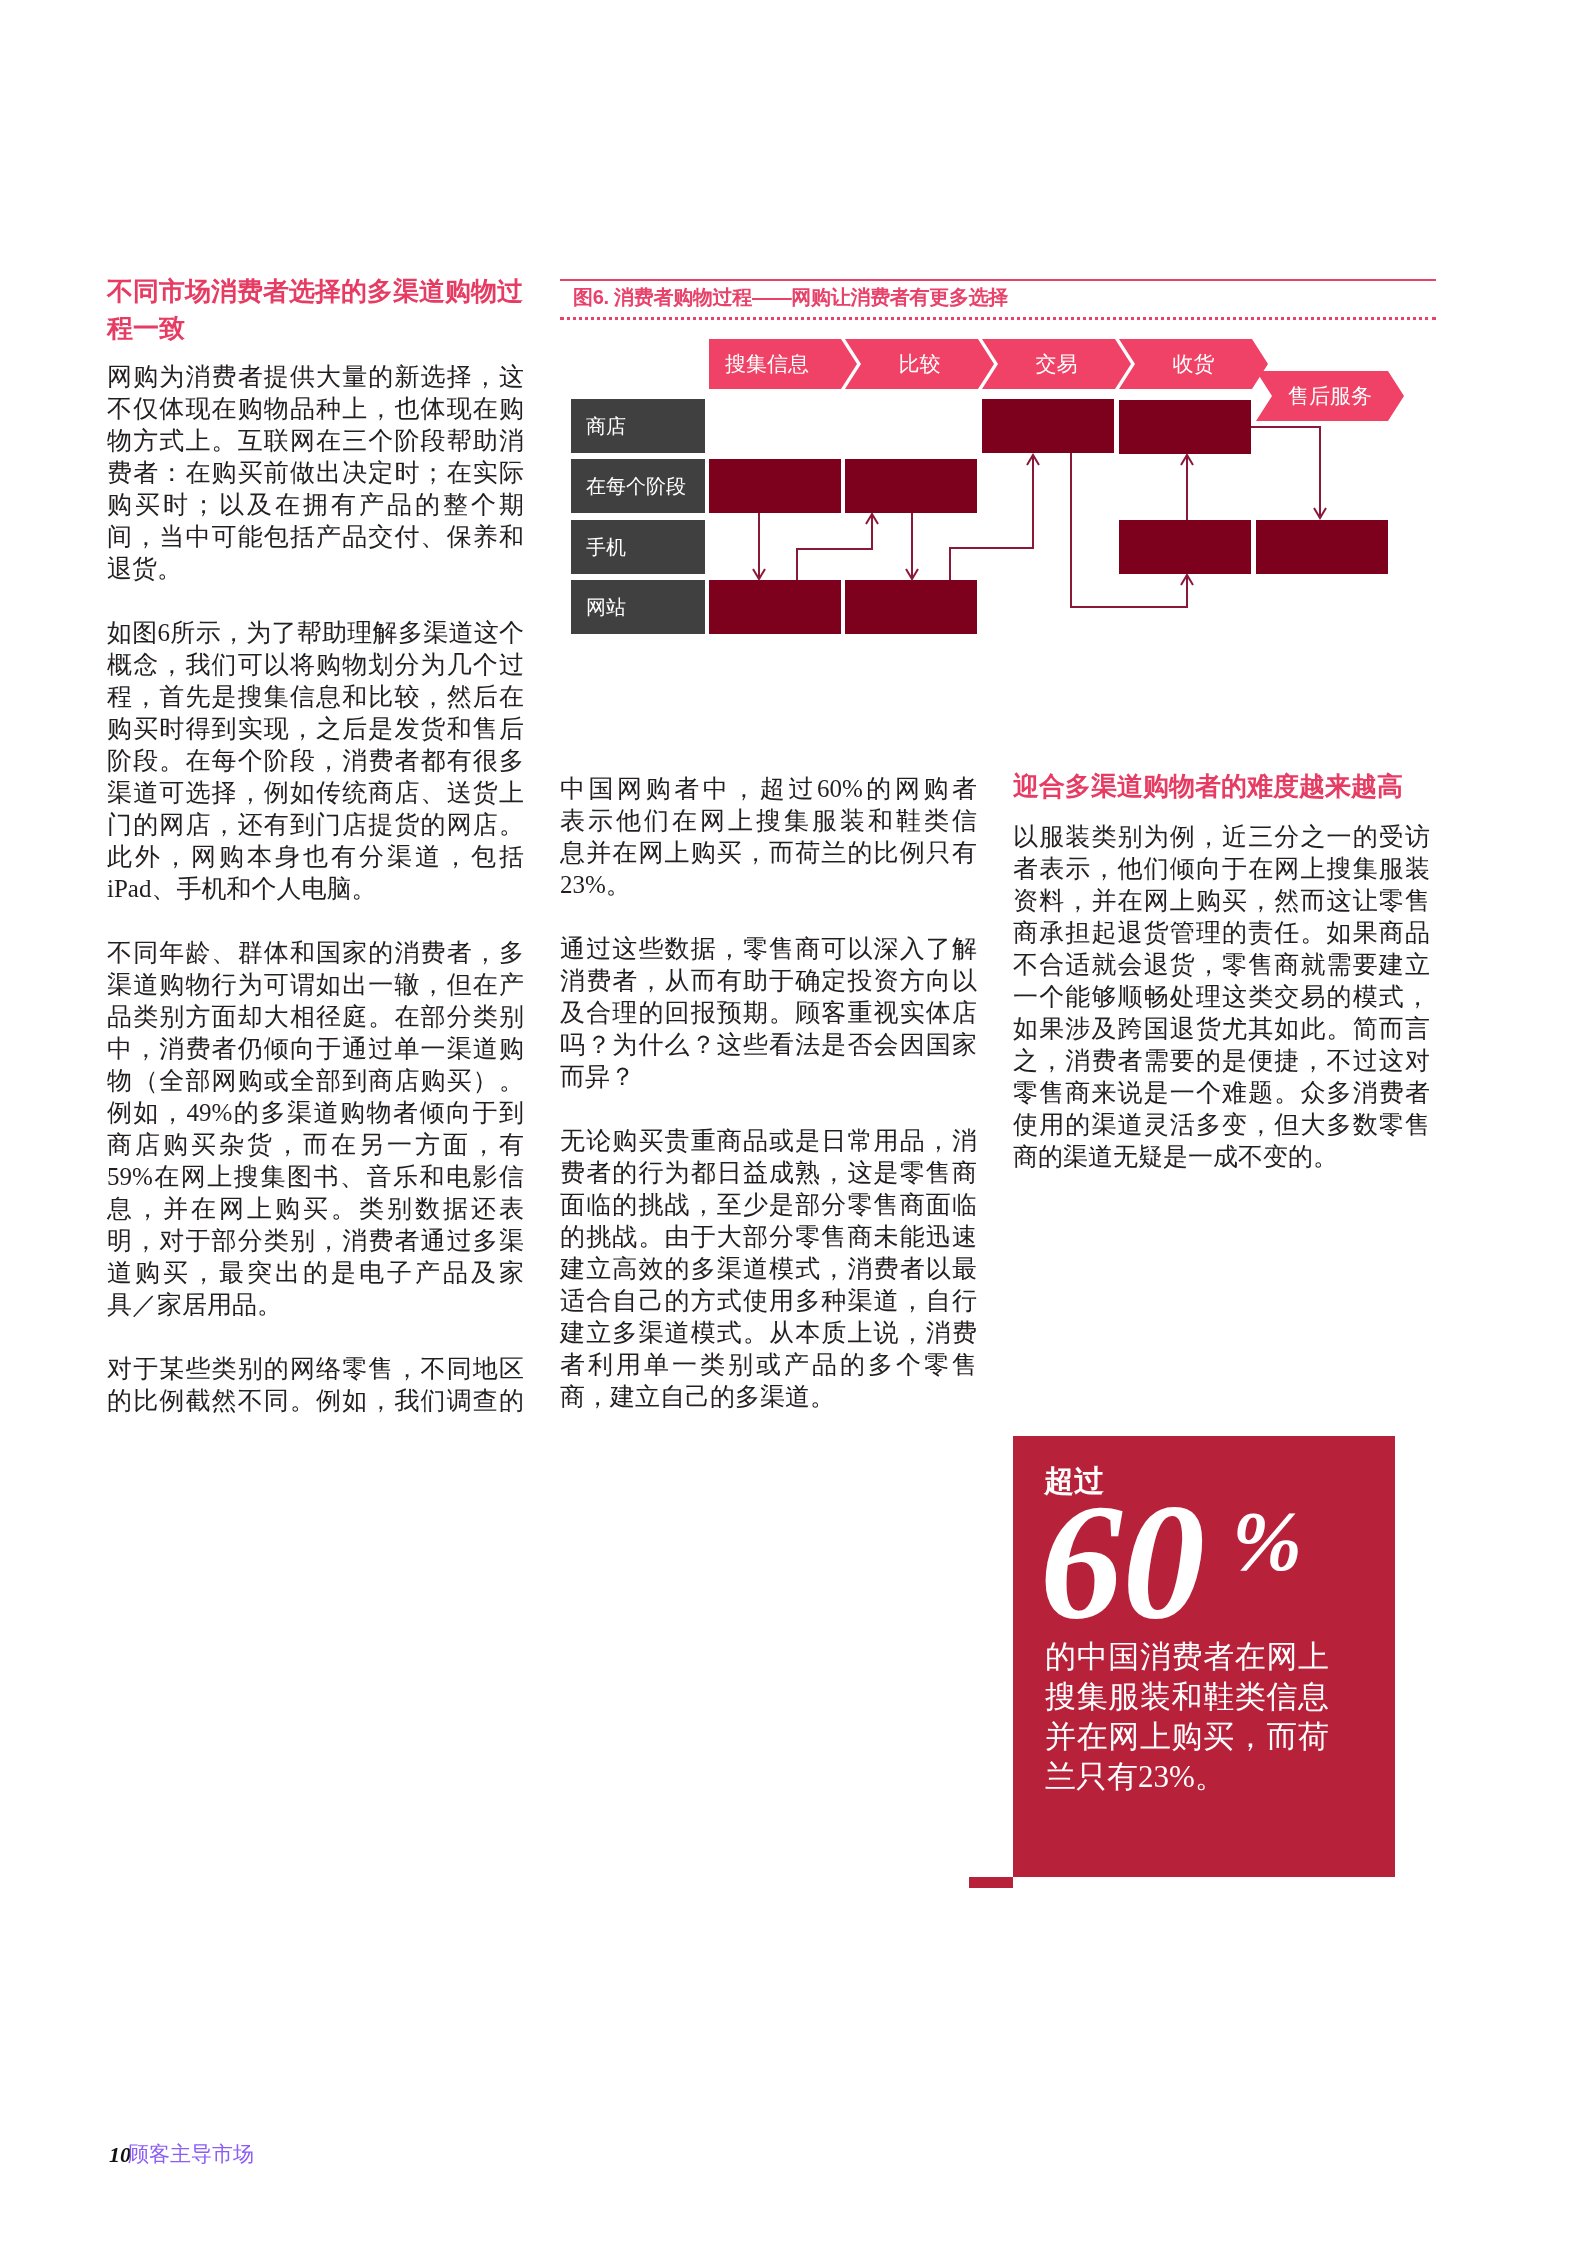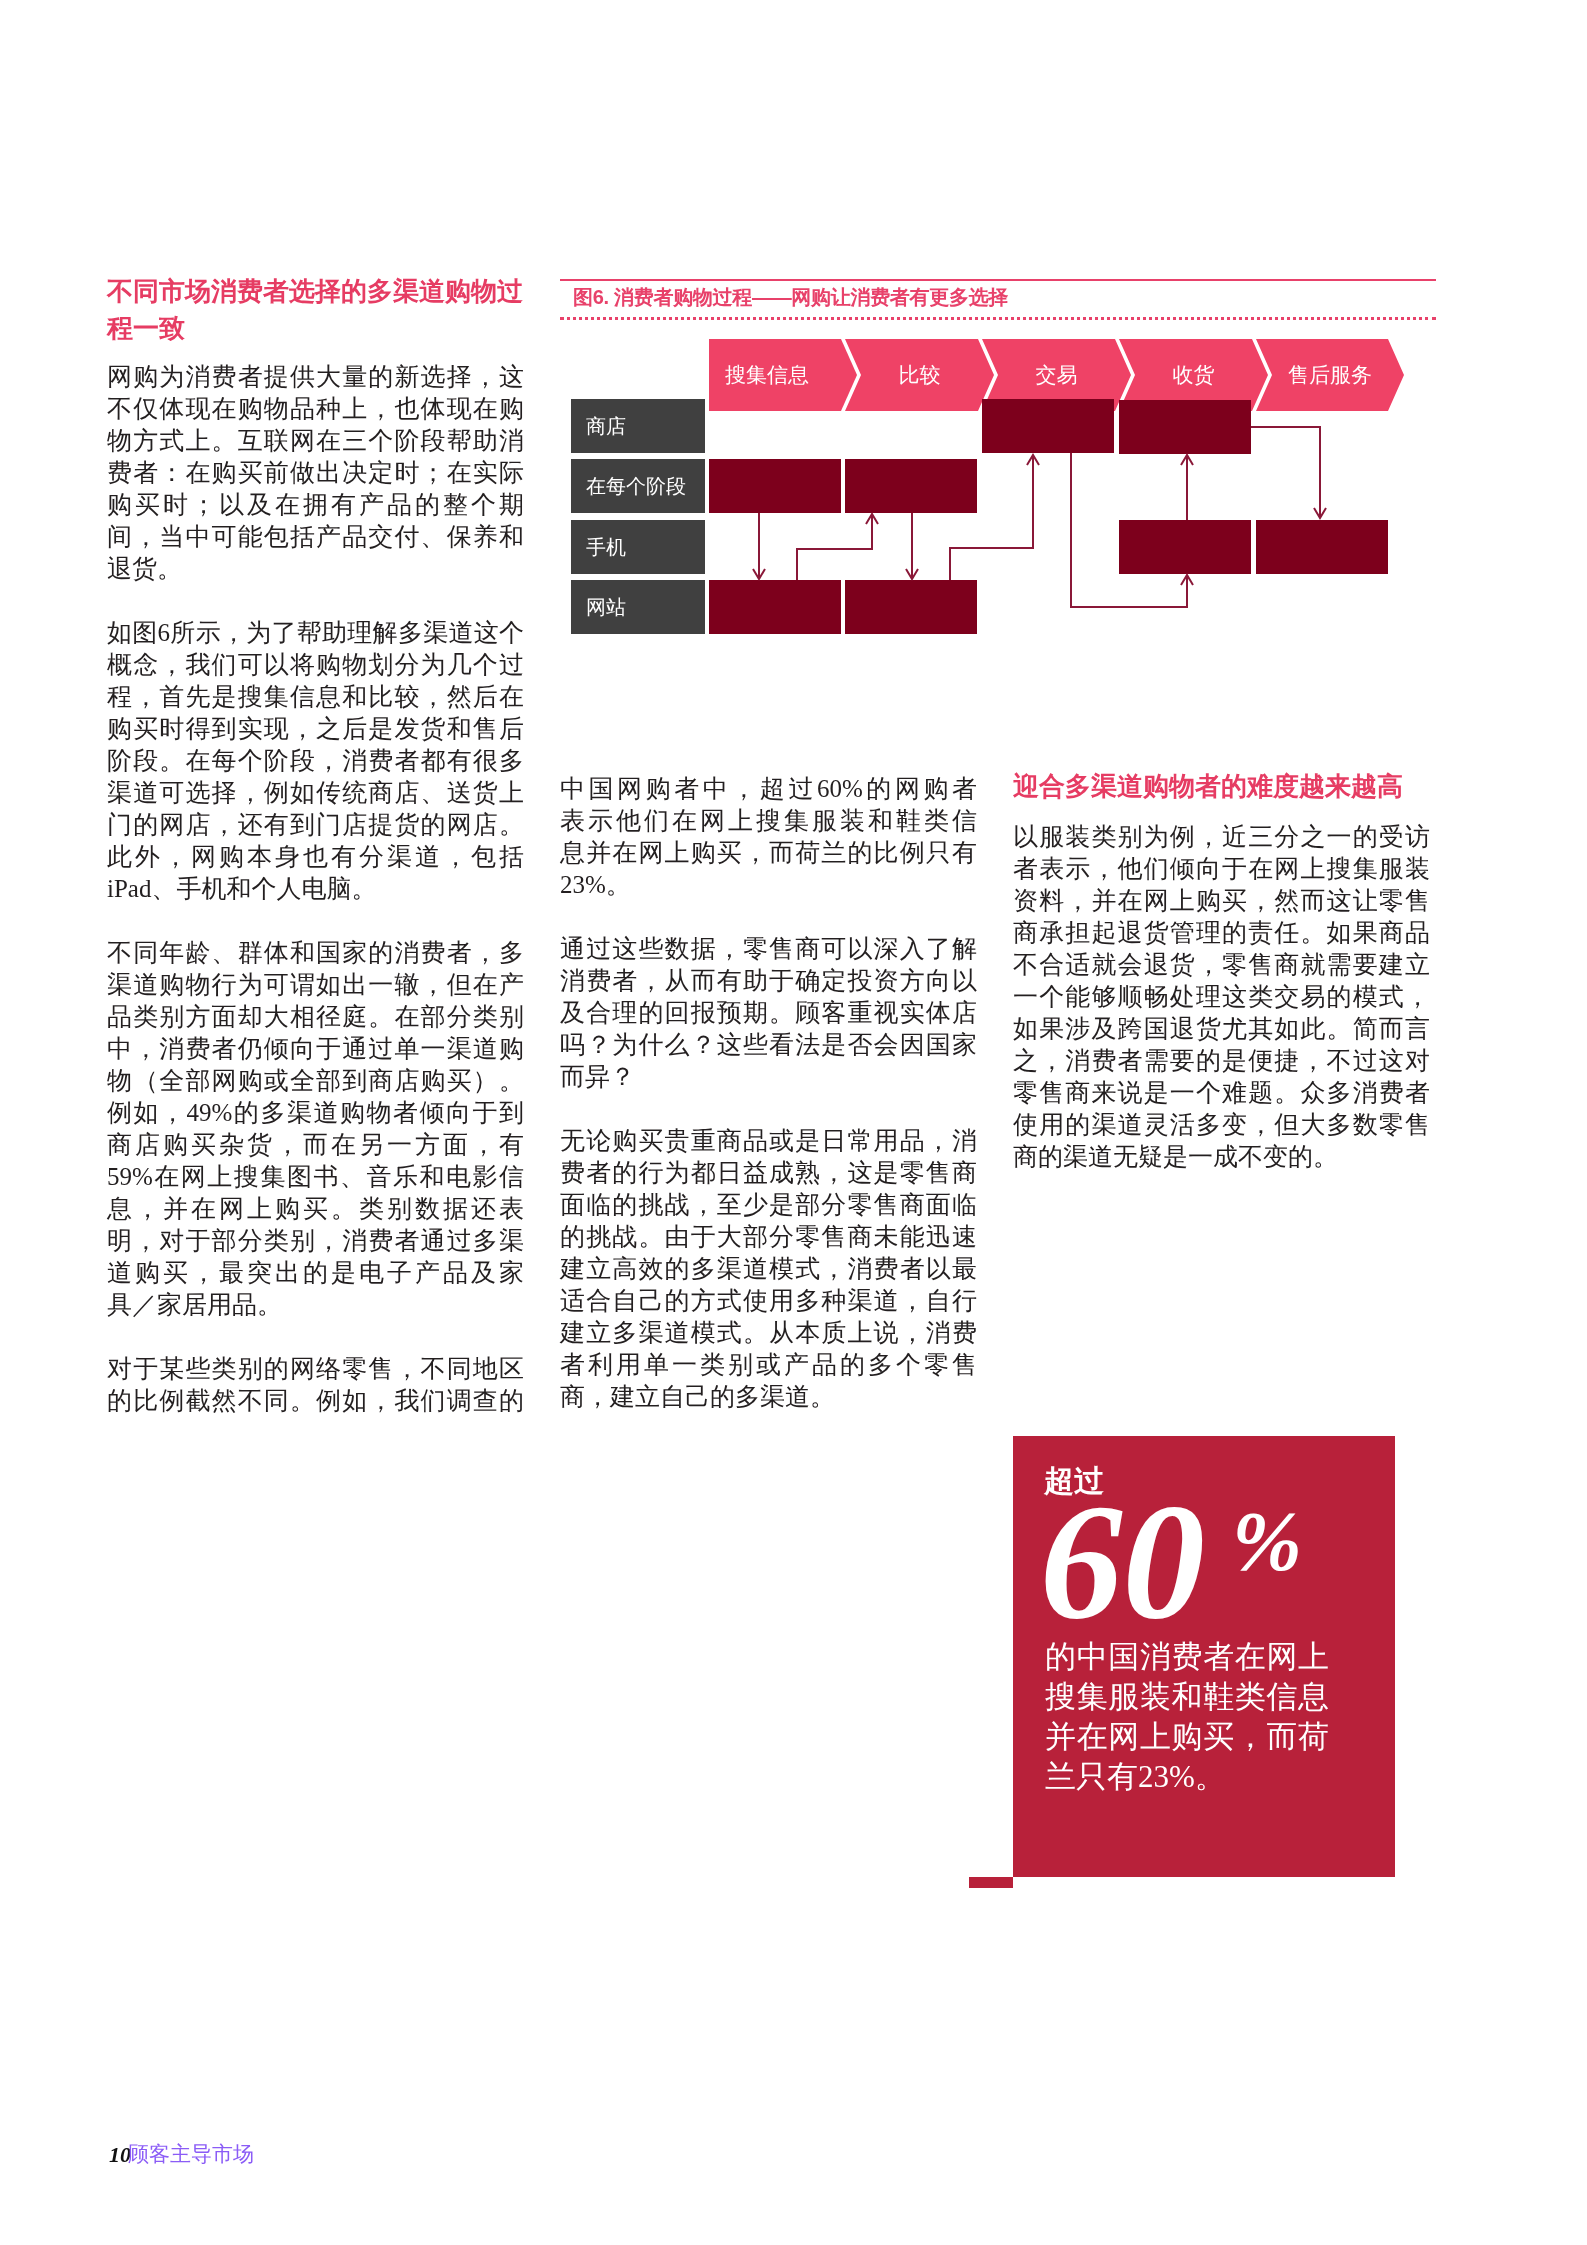--- a/index.html
+++ b/index.html
@@ -12,21 +12,21 @@
         text-align:justify; text-align-last:justify; }
   .ln.end { text-align-last:left; text-align:left; }
   .para { margin-bottom:32px; }
   .sec-heading { position:absolute; color:#e63c63; font-weight:bold; font-size:26px; }
 
   
   .fig-rule { position:absolute; left:560px; top:279px; width:876px; height:2px; background:#e8416a; }
   .fig-dots { position:absolute; left:560px; top:317px; width:876px; height:0; border-top:3px dotted #e8416a; }
   .fig-title { position:absolute; left:573px; top:285px; font-family:"Liberation Sans","DejaVu Sans",sans-serif;
                font-size:20px; line-height:24px; font-weight:bold; color:#e8416a; letter-spacing:-0.3px; white-space:nowrap; }
-  .stage { position:absolute; top:339px; height:72px; background:#ef4266; color:#ffffff;
+  .stage { position:absolute; top:339px; height:50px; background:#ef4266; color:#ffffff;
            font-family:"Liberation Sans","DejaVu Sans",sans-serif; font-size:21px;
            display:flex; align-items:center; justify-content:center; box-sizing:border-box; padding-right:16px;
            clip-path:polygon(0 0, calc(100% - 16px) 0, 100% 50%, calc(100% - 16px) 100%, 0 100%, 16px 50%); padding-left:16px; }
   .stage.first { clip-path:polygon(0 0, calc(100% - 16px) 0, 100% 50%, calc(100% - 16px) 100%, 0 100%); padding-left:0; padding-right:32px; }
   .chan { position:absolute; left:571px; width:134px; height:54px; background:#404040; color:#ffffff;
           font-family:"Liberation Sans","DejaVu Sans",sans-serif; font-size:20px; line-height:54px;
           padding-left:15px; box-sizing:border-box; }
   .cell { position:absolute; width:132px; height:54px; background:#7d001c; }
   .arrows { position:absolute; left:0; top:0; width:1587px; height:700px; pointer-events:none; }
 
@@ -102,21 +102,21 @@
     </div>
   <div class="stage" style="left:845px; width:149px;">
       <span>比较</span>
     </div>
   <div class="stage" style="left:982px; width:149px;">
       <span>交易</span>
     </div>
   <div class="stage" style="left:1119px; width:149px;">
       <span>收货</span>
     </div>
-  <div class="stage" style="left:1256px; width:148px;">
+  <div class="stage" style="left:1256px; width:148px;margin-top:32px;">
       <span>售后服务</span>
     </div>
 
   <div class="chan" style="top:399px;">商店</div>
   <div class="chan" style="top:459px;">在每个阶段</div>
   <div class="chan" style="top:520px;">手机</div>
   <div class="chan" style="top:580px;">网站</div>
 
   <div class="cell" style="left:982px; top:399px;"></div>
   <div class="cell" style="left:1119px; top:400px;"></div>

